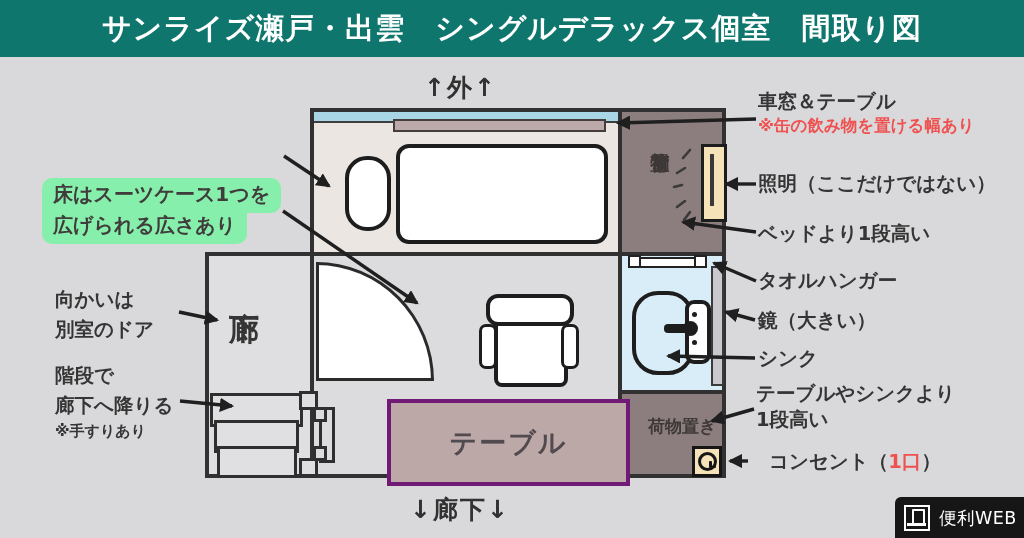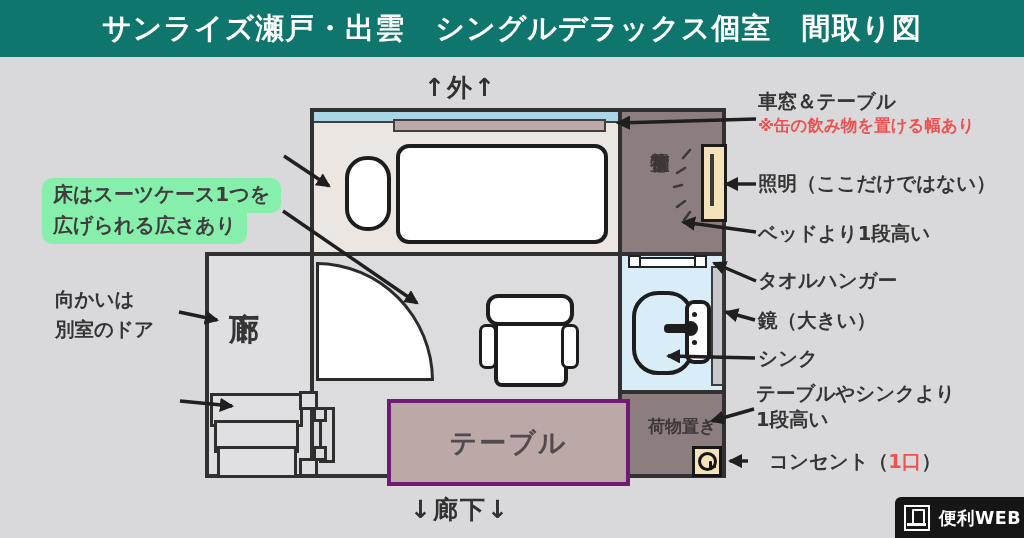--- a/index.html
+++ b/index.html
@@ -82,21 +82,21 @@
   .lugbot-label{left:648px;top:411px;font-size:17px;color:#3e3838;}
   .dir{position:absolute;font-weight:bold;color:#313131;white-space:nowrap;}
   .dir-top{left:424px;top:71px;font-size:25px;letter-spacing:2px;}
   .dir-bottom{left:410px;top:493px;font-size:25px;letter-spacing:2px;}
   
   .logo{left:895px;top:497px;width:129px;height:41px;background:#161616;border-radius:6px 0 0 0;
         display:flex;align-items:center;}
   .logo-book{position:relative;width:26px;height:26px;border:2.5px solid #fff;margin-left:9px;box-sizing:border-box;}
   .book-page{position:absolute;left:6px;top:2px;width:9px;height:12px;border:2px solid #fff;border-radius:1px;}
   .book-bar{position:absolute;left:1px;top:16px;width:19px;height:3.5px;background:#fff;}
-  .logo-text{color:#fff;font-size:17.5px;font-weight:bold;margin-left:9px;letter-spacing:0.5px;}
+  .logo-text{color:#fff;font-size:17.5px;font-weight:normal;margin-left:9px;letter-spacing:0.5px;}
   .overlay{position:absolute;left:0;top:0;pointer-events:none;}
 </style>
 </head>
 <body>
 
 <div class="scene">
 
   <div class="abs titlebar">
     <span>サンライズ瀬戸・出雲　シングルデラックス個室　間取り図</span>
   </div>
@@ -165,20 +165,25 @@
   <div class="lbl vtext lugtop-label">荷物置き</div>
   <div class="lbl lugbot-label">荷物置き</div>
   <div class="dir dir-top">↑外↑</div>
   <div class="dir dir-bottom">↓廊下↓</div>
 
   <span class="hl hl1">床はスーツケース1つを</span>
   <span class="hl hl2">広げられる広さあり</span>
   <div class="lbl" style="left:55px;top:285px;">
     <div>向かいは</div>
     <div>別室のドア</div>
+  </div>
+  <div class="lbl" style="left:55px;top:361px;">
+    <div>階段で</div>
+    <div>廊下へ降りる</div>
+    <div class="lbl-sm">※手すりあり</div>
   </div>
 
   <div class="lbl" style="left:758px;top:90px;line-height:24px;">
     <div>車窓＆テーブル</div>
     <div class="lbl-red">※缶の飲み物を置ける幅あり</div>
   </div>
   <div class="lbl" style="left:758px;top:169px;">照明（ここだけではない）</div>
   <div class="lbl" style="left:758px;top:219px;">ベッドより1段高い</div>
   <div class="lbl" style="left:758px;top:306px;">鏡（大きい）</div>
   <div class="lbl" style="left:758px;top:266px;">タオルハンガー</div>

